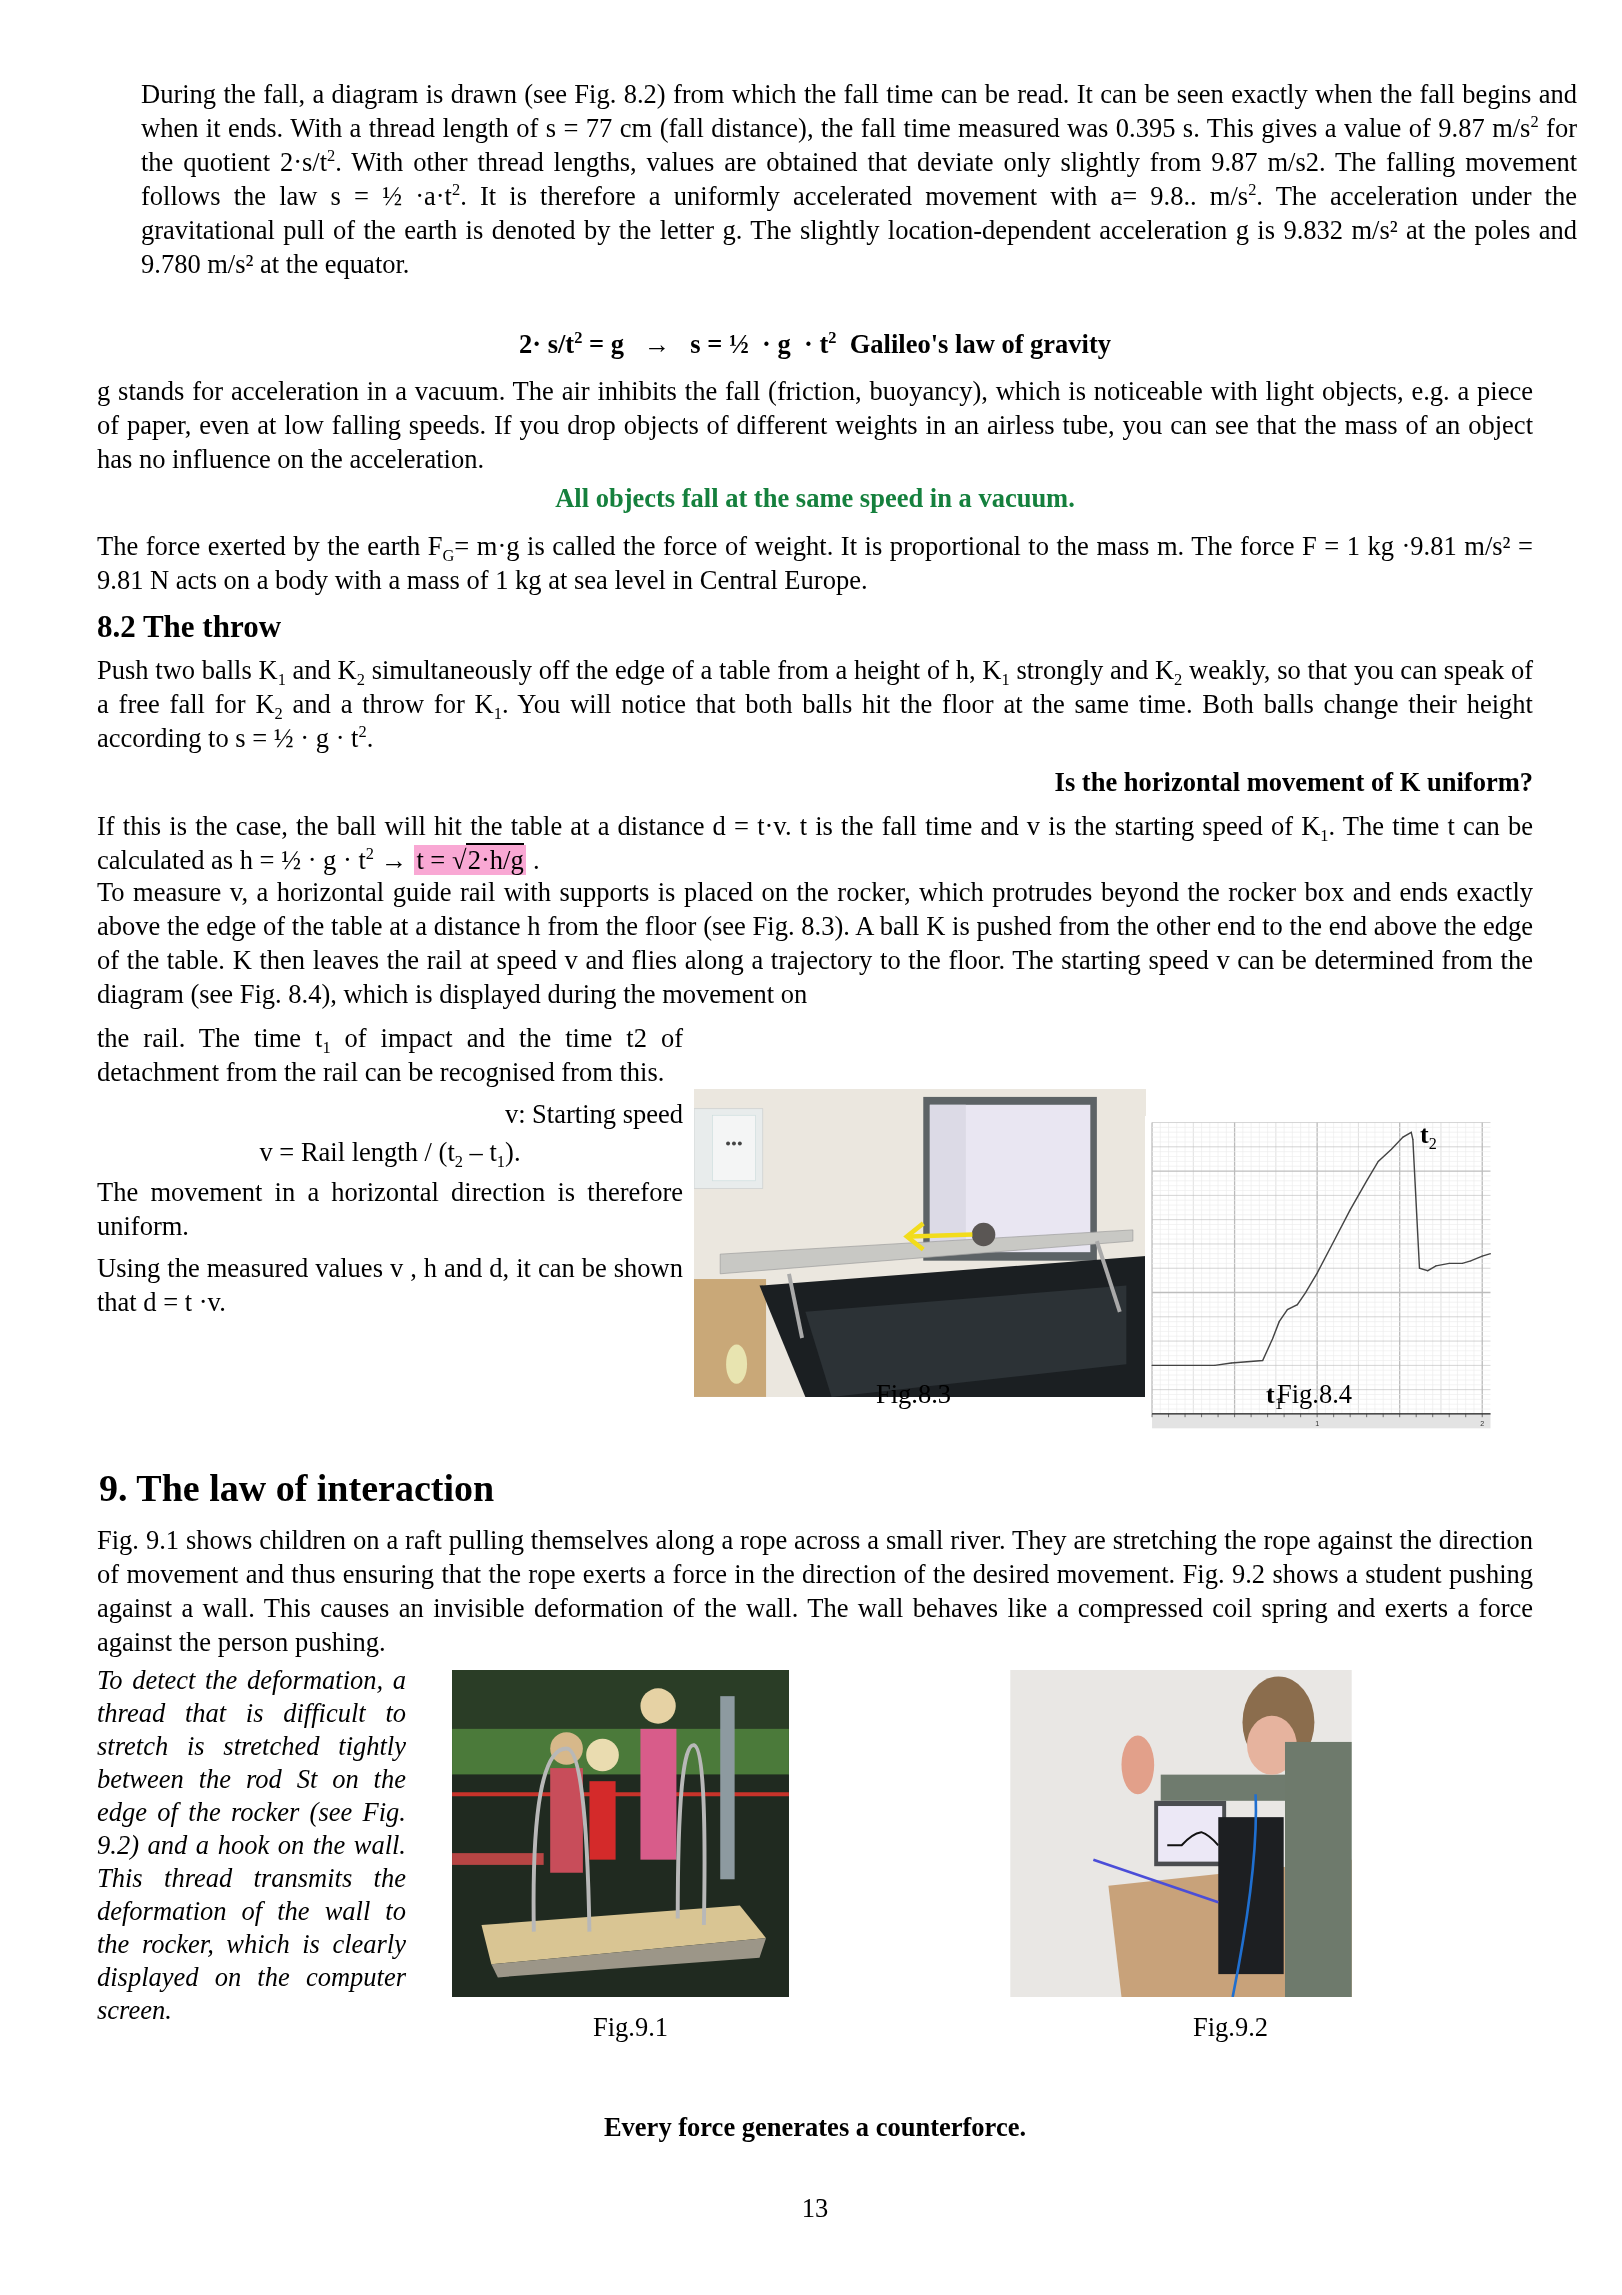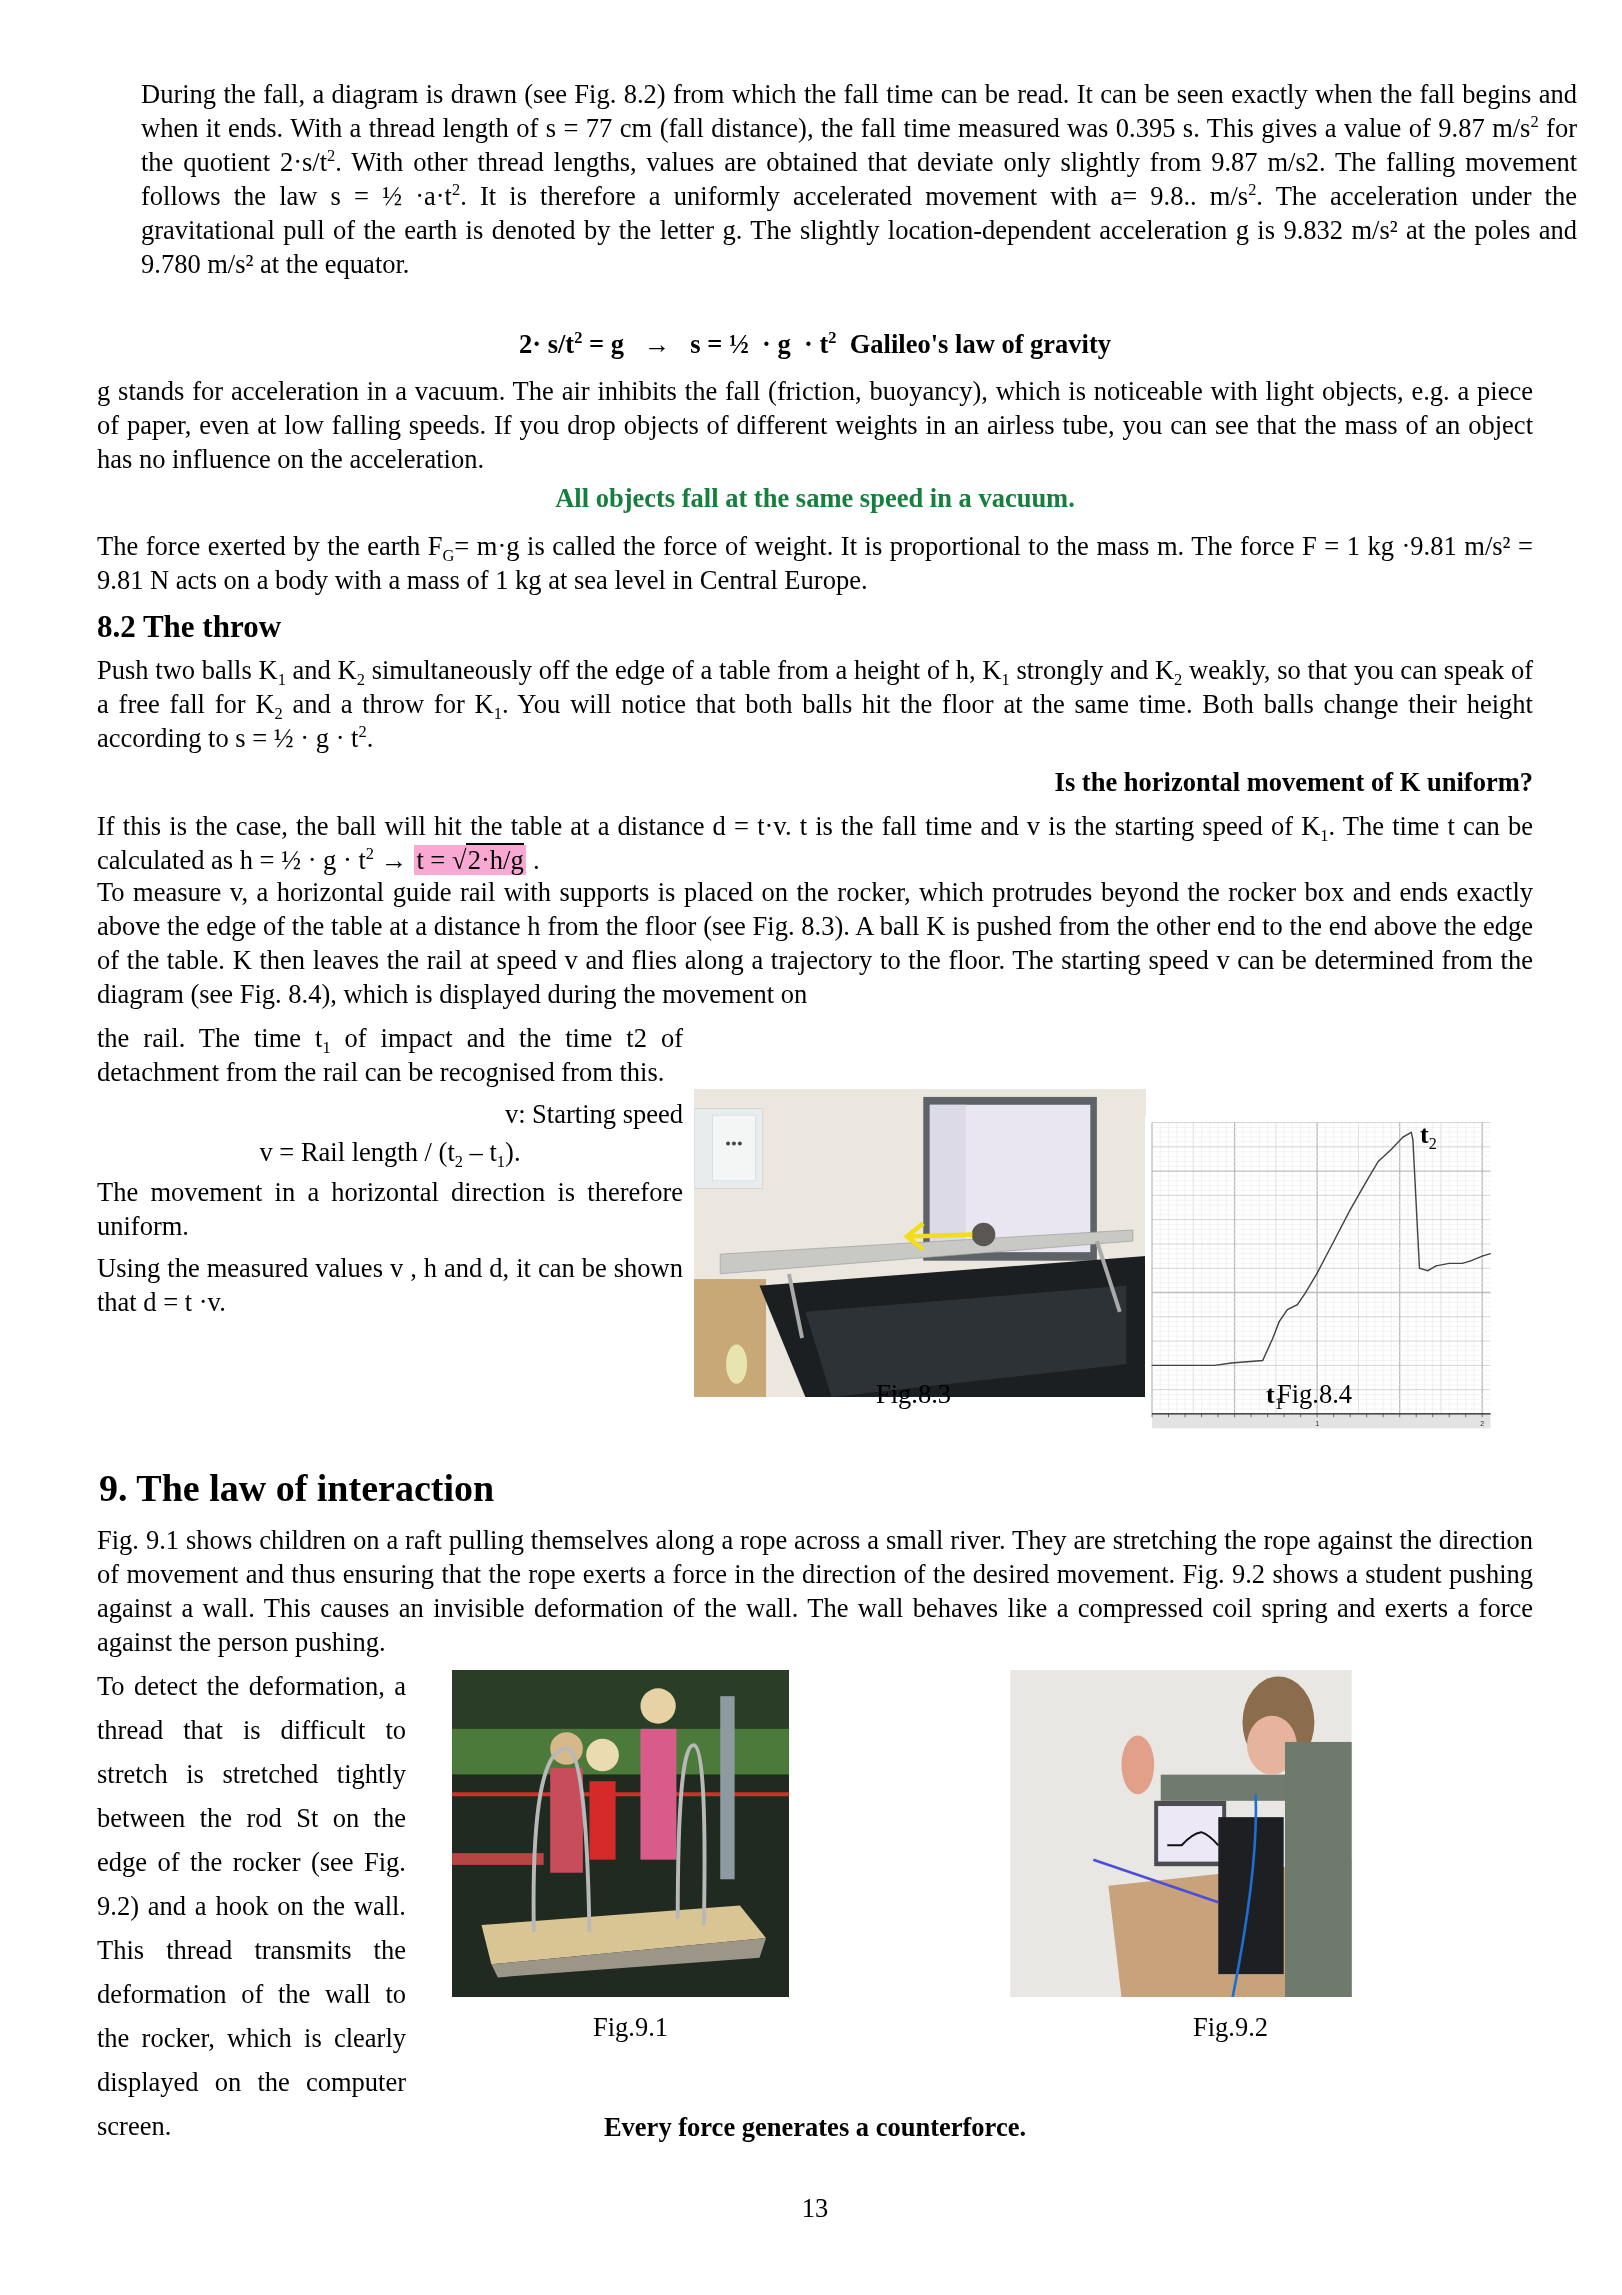--- a/index.html
+++ b/index.html
@@ -252,21 +252,21 @@
     <span class="abs" style="left:121px; top:264px; font-size:26px; font-weight:bold;"><span>t</span><sub style="font-weight:normal;">1</sub></span>
   </div>
 
   <span class="fig-caption" style="top:1302px; left:779px;">Fig.8.3</span>
   <span class="fig-caption" style="top:1302px; left:1180px;">Fig.8.4</span>
 
   <h1 style="position:absolute; top:1386px; left:0;">9. The law of interaction</h1>
 
   <p class="body" style="position:absolute; top:1446px; left:0; width:1436px;">Fig. 9.1 shows children on a raft pulling themselves along a rope across a small river. They are stretching the rope against the direction of movement and thus ensuring that the rope exerts a force in the direction of the desired movement. Fig. 9.2 shows a student pushing against a wall. This causes an invisible deformation of the wall. The wall behaves like a compressed coil spring and exerts a force against the person pushing.</p>
 
-  <p class="body" style="position:absolute; top:1587px; left:0; width:309px; line-height:44px;">To detect the deformation, a thread that is difficult to stretch is stretched tightly between the rod St on the edge of the rocker (see Fig. 9.2) and a hook on the wall. This thread transmits the deformation of the wall to the rocker, which is clearly displayed on the computer screen.</p>
+  <p class="body" style="position:absolute; top:1587px; left:0; width:309px; line-height:33px;font-style:italic;">To detect the deformation, a thread that is difficult to stretch is stretched tightly between the rod St on the edge of the rocker (see Fig. 9.2) and a hook on the wall. This thread transmits the deformation of the wall to the rocker, which is clearly displayed on the computer screen.</p>
 
   <div class="photo" style="top:1593px; left:355px; width:337px; height:327px;">
     <svg width="337" height="327" viewBox="0 0 515 500">
       <rect x="0" y="0" width="515" height="500" fill="#1f2d1f"></rect>
       <rect x="0" y="0" width="515" height="130" fill="#2a3d26"></rect>
       <rect x="0" y="90" width="515" height="70" fill="#4b7a3a"></rect>
       <rect x="0" y="160" width="515" height="340" fill="#202a20"></rect>
       <rect x="0" y="280" width="140" height="18" fill="#c84848" opacity="0.9"></rect>
       <line x1="0" y1="190" x2="515" y2="190" stroke="#c8332a" stroke-width="6"></line>
       <polygon points="45,390 440,360 480,410 60,450" fill="#d9c593"></polygon>

